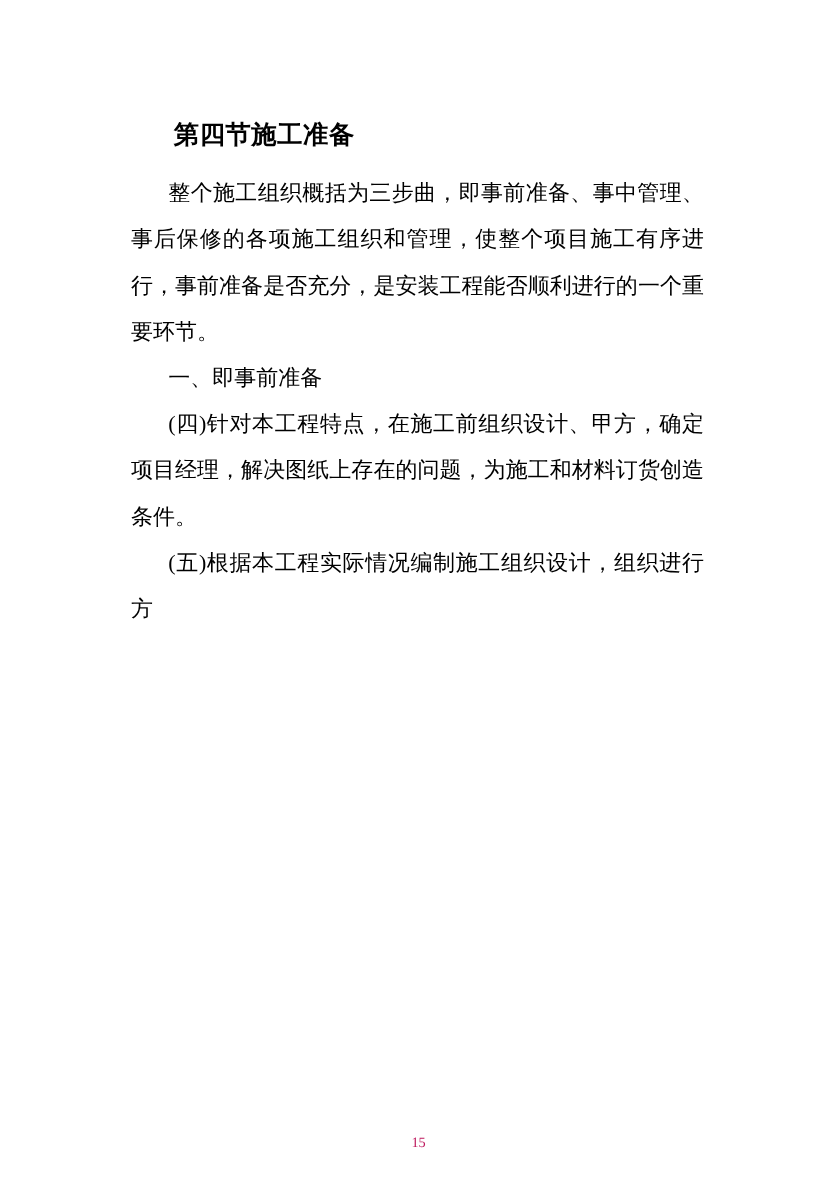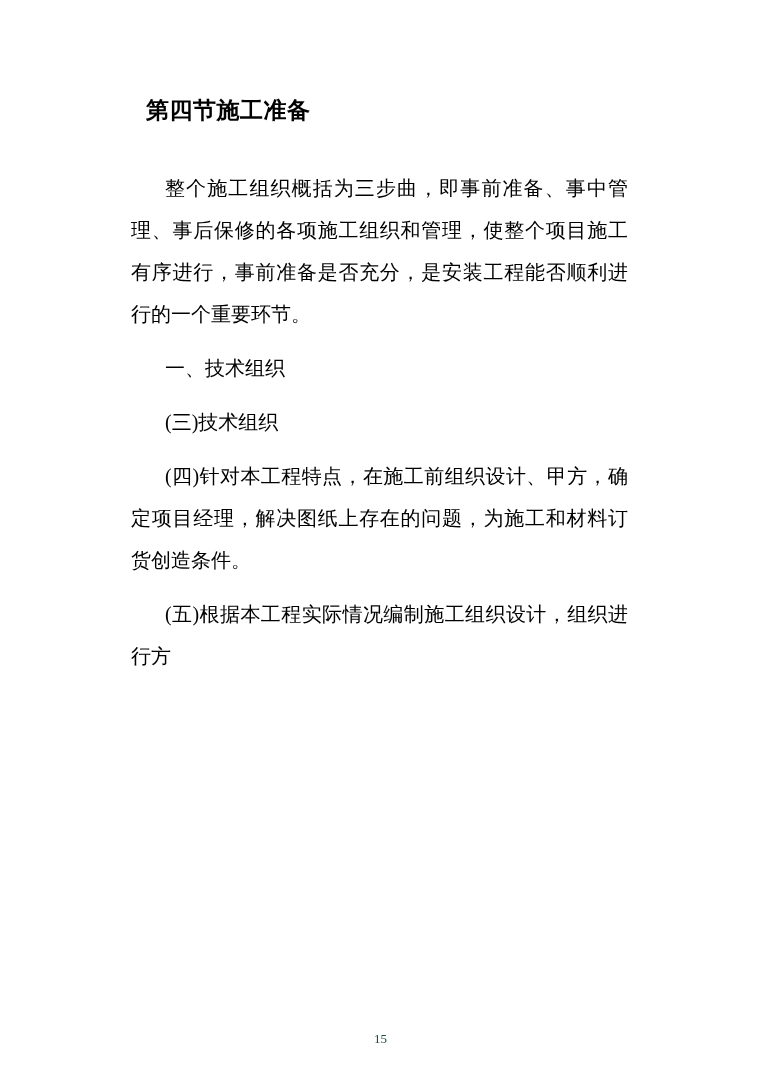--- a/index.html
+++ b/index.html
@@ -14,62 +14,61 @@
     height: 1077px;
     background: #ffffff;
     overflow: hidden;
     font-family: "Liberation Serif", "DejaVu Serif", serif;
     color: #000000;
   }
   .doc-title {
     position: absolute;
     left: 146px;
     top: 94px;
-    margin: 0;
+    margin: 12px;
     font-size: 23px;
     line-height: 34px;
     font-weight: 700;
     letter-spacing: 0.5px;
     white-space: nowrap;
   }
   .doc-body {
     position: absolute;
     left: 119px;
     top: 155px;
     width: 521px;
     font-size: 20px;
     line-height: 42px;
     text-align: justify;
   }
   .doc-body p {
-    margin: 12px;
+    margin: 0;
     padding: 0;
     text-indent: 34px;
   }
   .page-number {
     position: absolute;
     left: 0;
     right: 0;
     top: 1031px;
     text-align: center;
     font-size: 13px;
     line-height: 16px;
-    color: #14532d;
+    color: #be185d;
   }
 </style>
 </head>
 <body>
 
 <div class="page">
 
   <h1 class="doc-title">第四节施工准备</h1>
 
   <div class="doc-body">
     <p>整个施工组织概括为三步曲，即事前准备、事中管理、事后保修的各项施工组织和管理，使整个项目施工有序进行，事前准备是否充分，是安装工程能否顺利进行的一个重要环节。</p>
-    <p>一、技术组织</p>
-    <p>(三)技术组织</p>
+    <p>一、即事前准备</p>
     <p>(四)针对本工程特点，在施工前组织设计、甲方，确定项目经理，解决图纸上存在的问题，为施工和材料订货创造条件。</p>
     <p>(五)根据本工程实际情况编制施工组织设计，组织进行方</p>
   </div>
 
   <div class="page-number">15</div>
 
 </div>
 
 </body></html>

